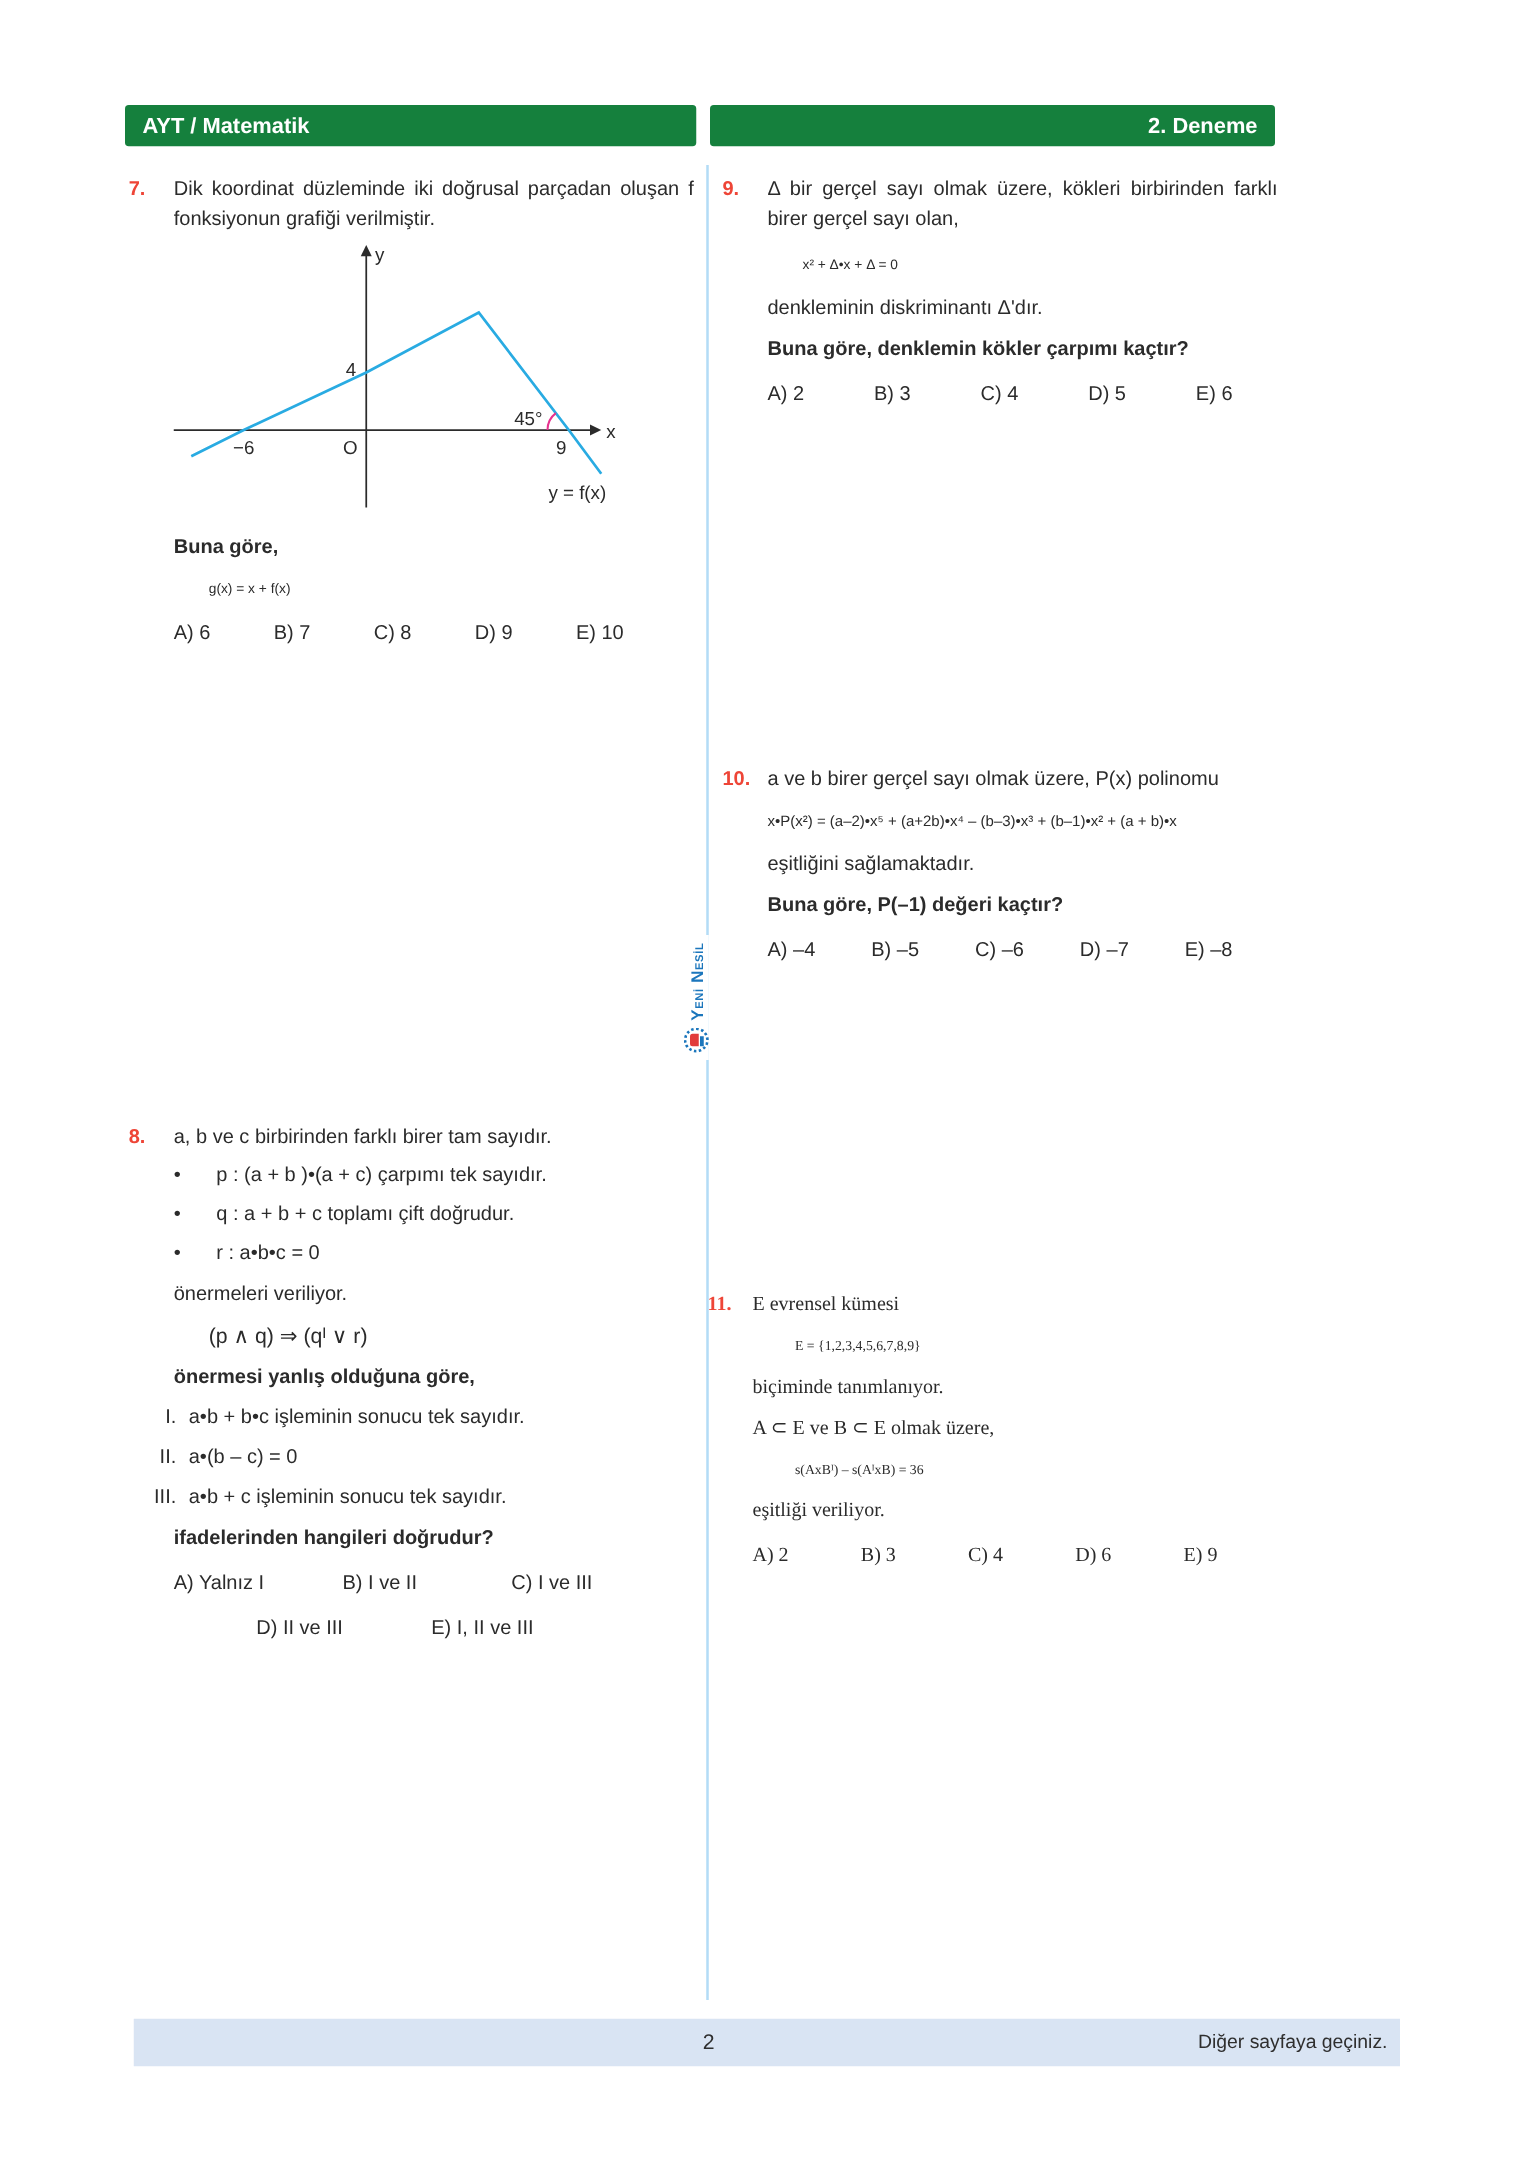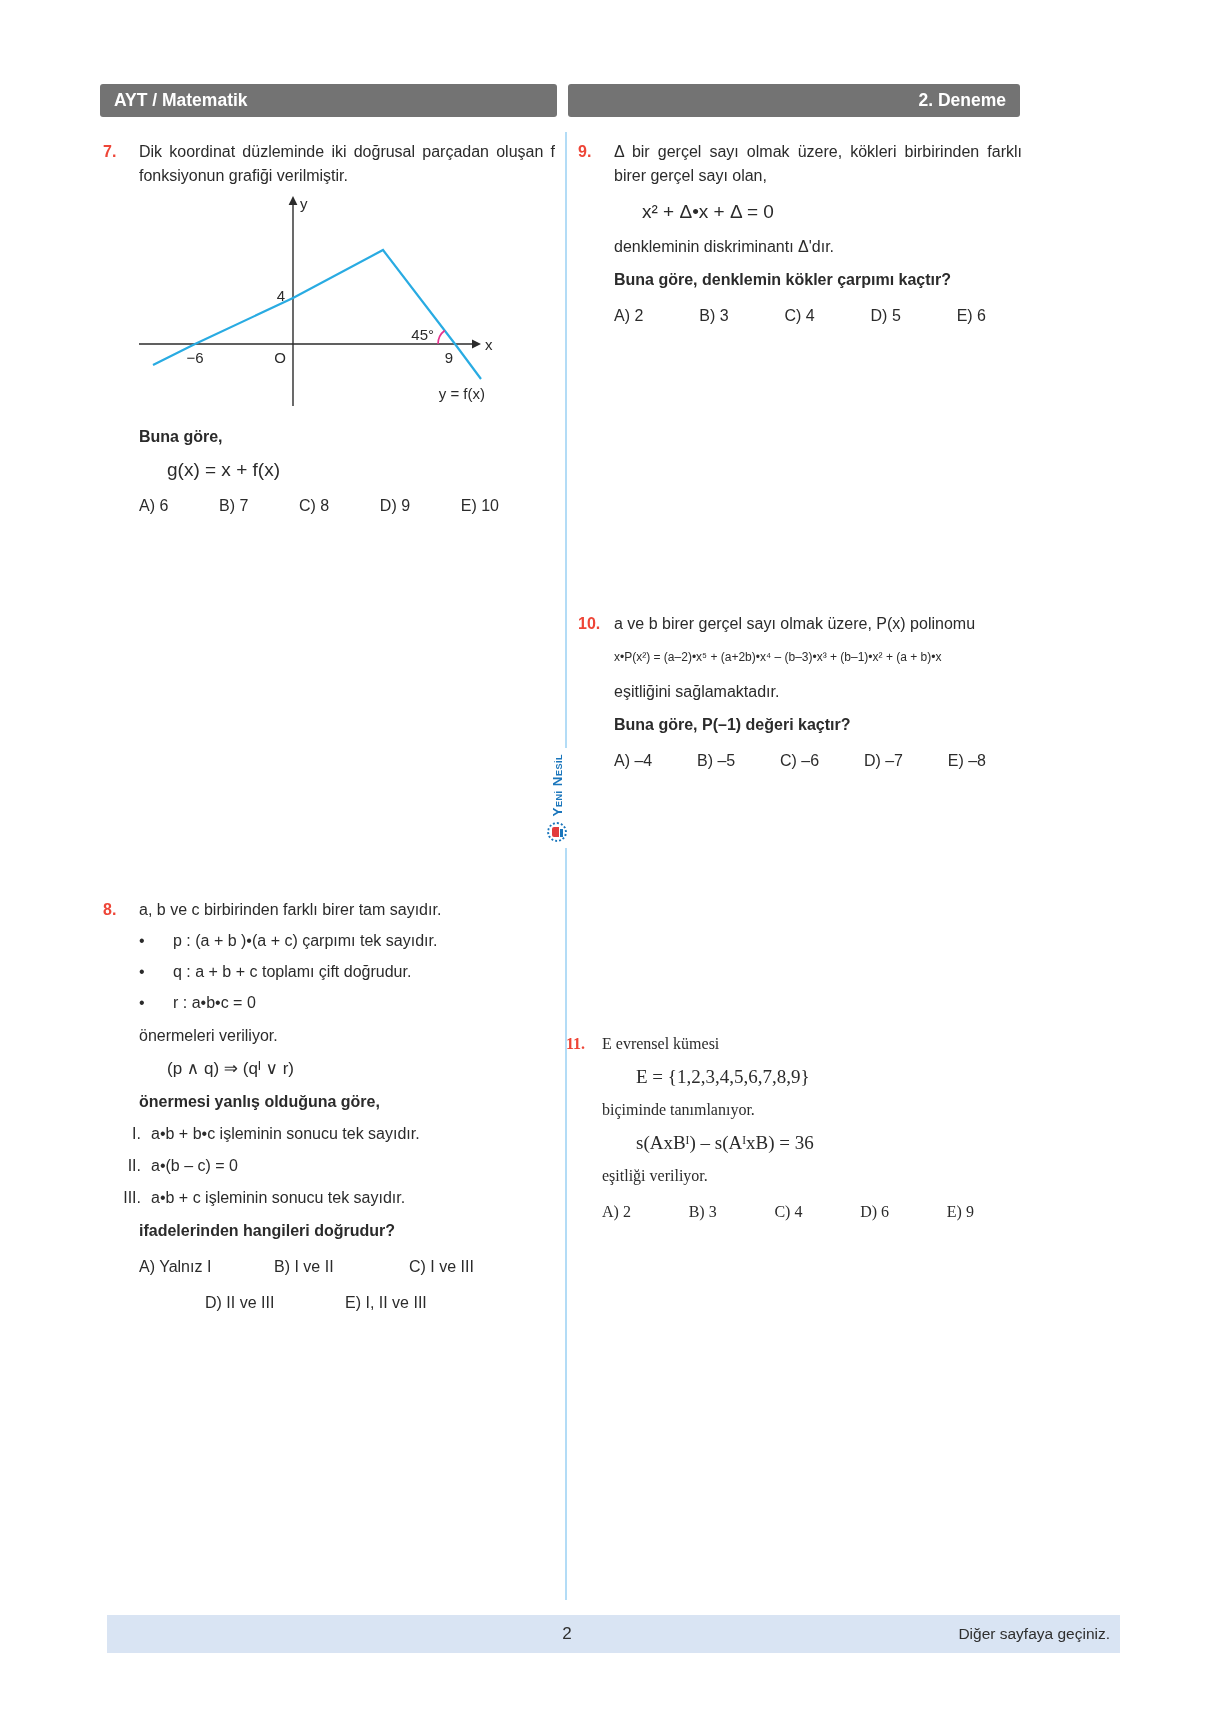--- a/index.html
+++ b/index.html
@@ -1,21 +1,21 @@
 <!DOCTYPE html>
 <html lang="tr"><head>
 <meta charset="utf-8">
 <style>
   html,body { margin:0; padding:0; background:#ffffff; }
   .page {
     position:relative; width:1218px; height:1729px; background:#ffffff;
     font-family:"Liberation Sans", sans-serif; color:#2b2b2b; overflow:hidden;
   }
   
-  .hbar { position:absolute; top:84px; height:33px; background:#737373; border-radius:3px;
+  .hbar { position:absolute; top:84px; height:33px; background:#15803d; border-radius:3px;
           color:#ffffff; font-weight:700; font-size:17.5px; line-height:33px; }
   .hbar-left  { left:100px; width:457px; padding-left:14px; box-sizing:border-box; }
   .hbar-right { left:568px; width:452px; text-align:right; padding-right:14px; box-sizing:border-box; }
 
   
   .divider { position:absolute; left:565px; top:132px; width:2px; height:1468px; background:#b3dcf6; z-index:1; }
   .brand { position:absolute; left:547px; top:748px; z-index:2; background:#ffffff; padding:6px 0;
            display:flex; flex-direction:column; align-items:center; gap:5px; }
   .brand-text { writing-mode:vertical-rl; transform:rotate(180deg); color:#1b76bc; font-weight:700;
                 font-size:13.5px; letter-spacing:0.5px; font-variant:small-caps; }
@@ -28,21 +28,21 @@
             font-size:15.5px; color:#2f2f2f; }
   .footer-page { position:absolute; left:440px; top:0; width:40px; text-align:center; line-height:38px; font-size:17px; }
   .footer-note { position:absolute; right:10px; top:0; line-height:38px; }
 
   
   .q { position:absolute; font-size:16px; line-height:24px; }
   .q-row { display:flex; }
   .q-num { flex:0 0 36px; color:#ee4537; font-weight:700; }
   .q-intro { flex:1; text-align:justify; margin:0; }
   .lead-bold, .prompt-bold { font-weight:700; margin:9px 0 0 36px; }
-  .formula { margin:9px 0 0 64px; font-size:19px; }
+  .formula { margin:9px 0 0 64px; font-size:11px; }
   .plain { margin:9px 0 0 36px; }
   .options { display:flex; justify-content:space-between; margin:12px 0 0 36px; }
   .options span { white-space:nowrap; }
   .bullet-row { display:flex; margin:7px 0 0 36px; }
   .bullet-glyph { flex:0 0 34px; }
   .roman-row { display:flex; margin:8px 0 0 0; }
   .roman-num { flex:0 0 48px; text-align:right; padding-right:10px; box-sizing:border-box; }
   .opt-fixed { display:flex; margin:12px 0 0 36px; }
   .opt-fixed .w135 { width:135px; flex:none; }
   .opt-fixed .w140 { width:140px; flex:none; }
@@ -189,20 +189,21 @@
     </div>
   </div>
 
   <div class="q" id="q11" style="left:566px; top:1032px; width:444px;font-family:Liberation Serif, serif;">
     <div class="q-row">
       <span class="q-num">11.</span>
       <p class="q-intro">E evrensel kümesi</p>
     </div>
     <div class="formula" style="margin-left:70px">E = {1,2,3,4,5,6,7,8,9}</div>
     <div class="plain">biçiminde tanımlanıyor.</div>
+    <div class="plain">A ⊂ E ve B ⊂ E olmak üzere,</div>
     <div class="formula" style="margin-left:70px">s(AxBᴵ) – s(AᴵxB) = 36</div>
     <div class="plain">eşitliği veriliyor.</div>
     <div class="options" style="width:372px">
       <span>A) 2</span>
       <span>B) 3</span>
       <span>C) 4</span>
       <span>D) 6</span>
       <span>E) 9</span>
     </div>
   </div>

